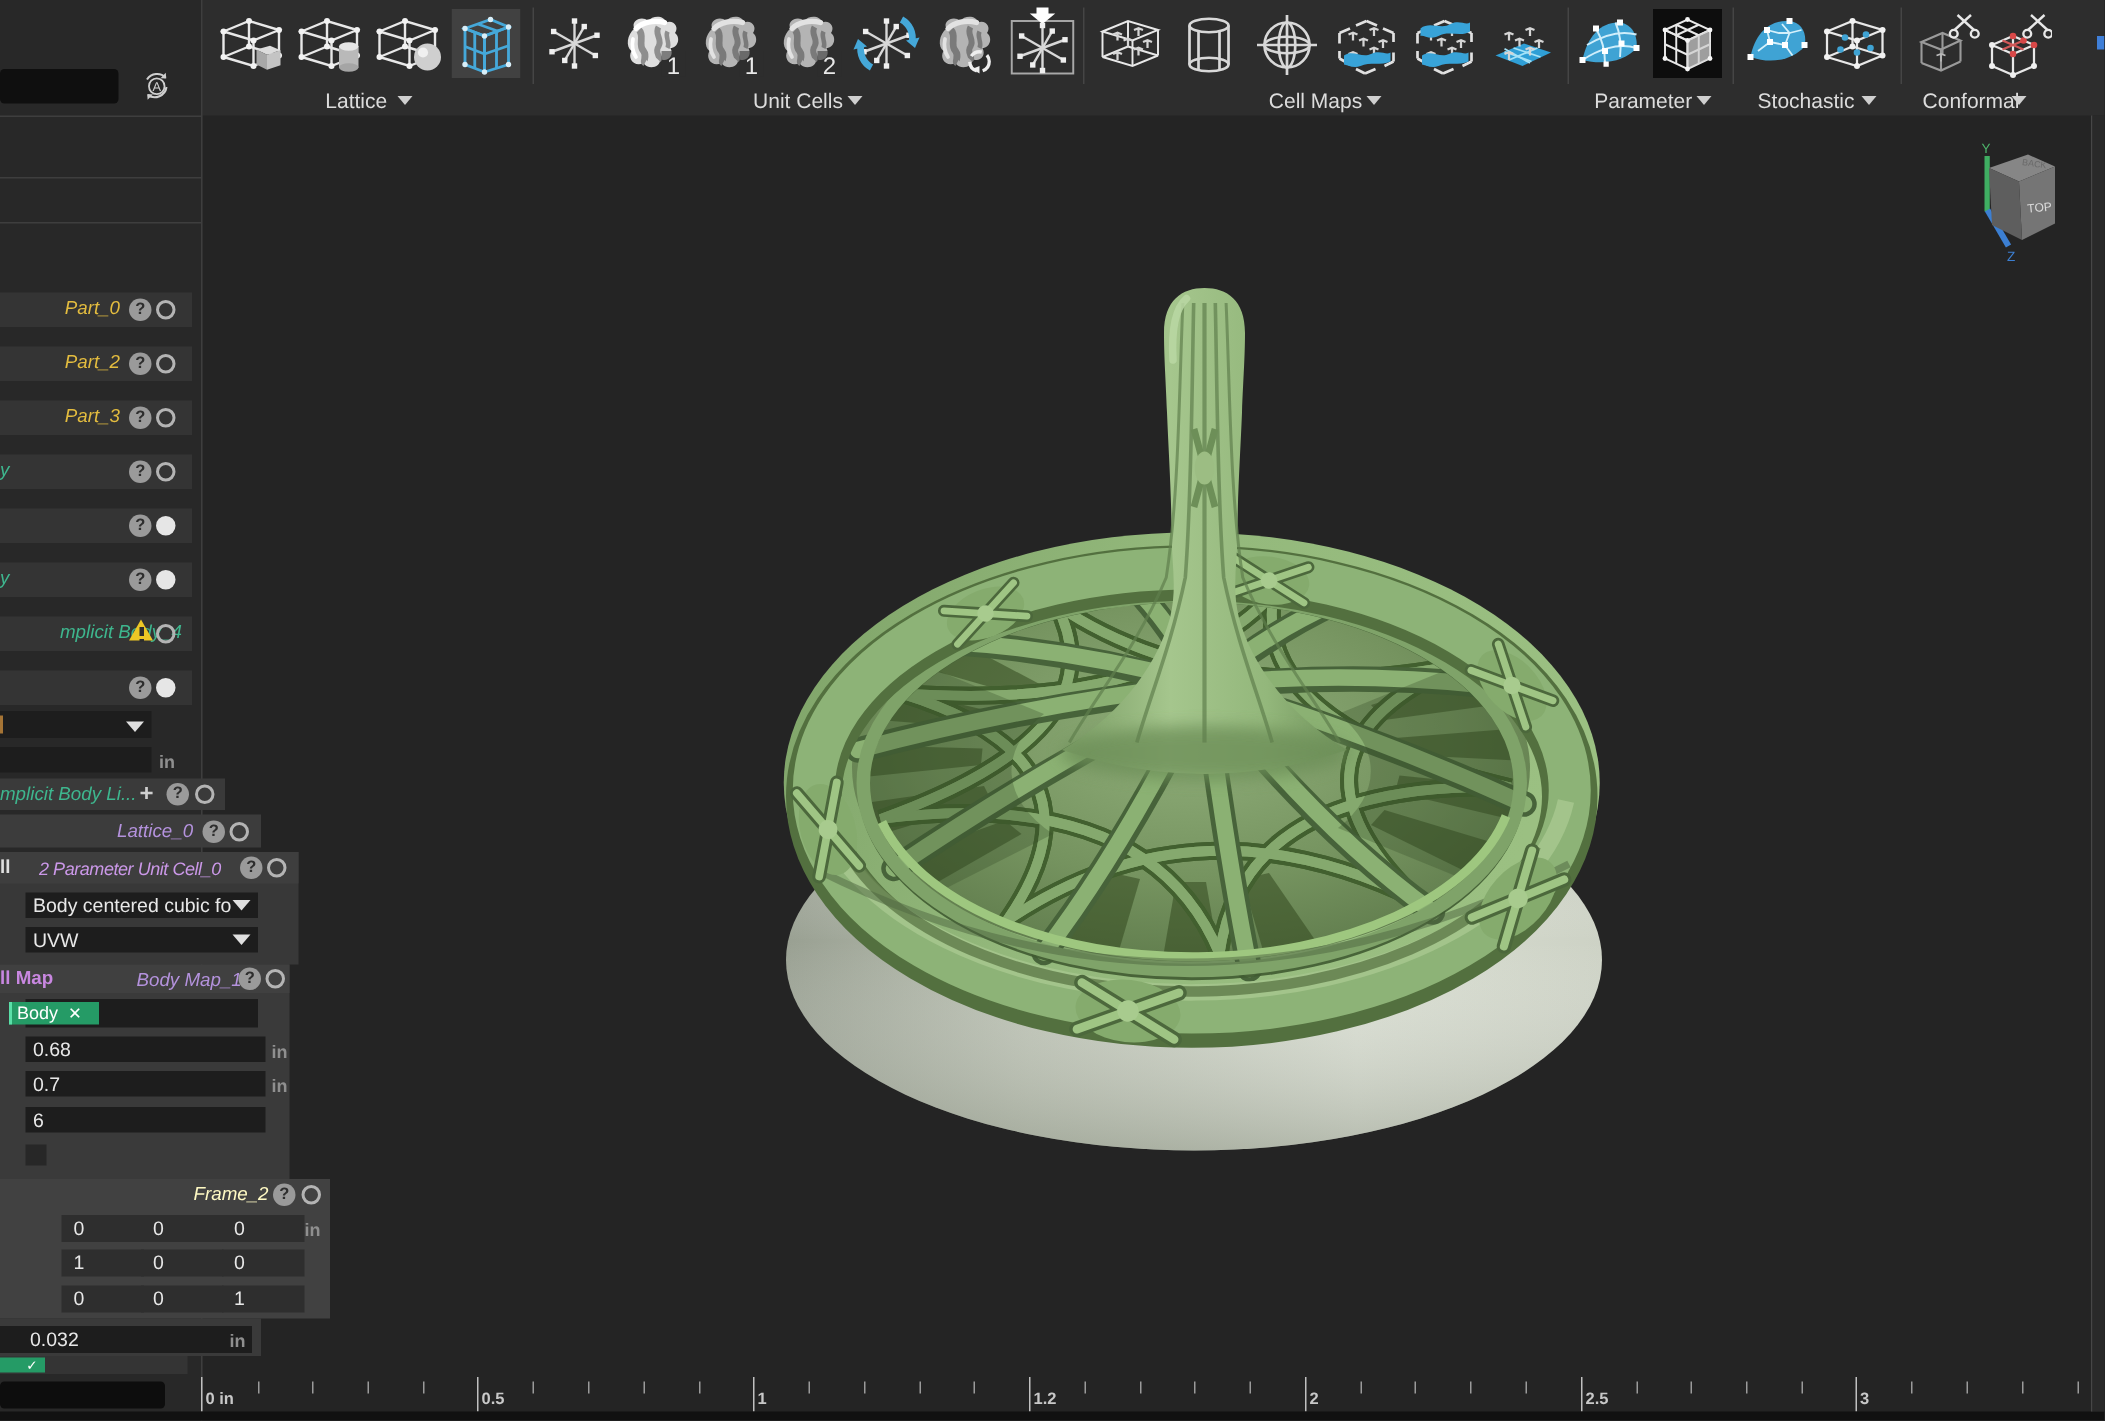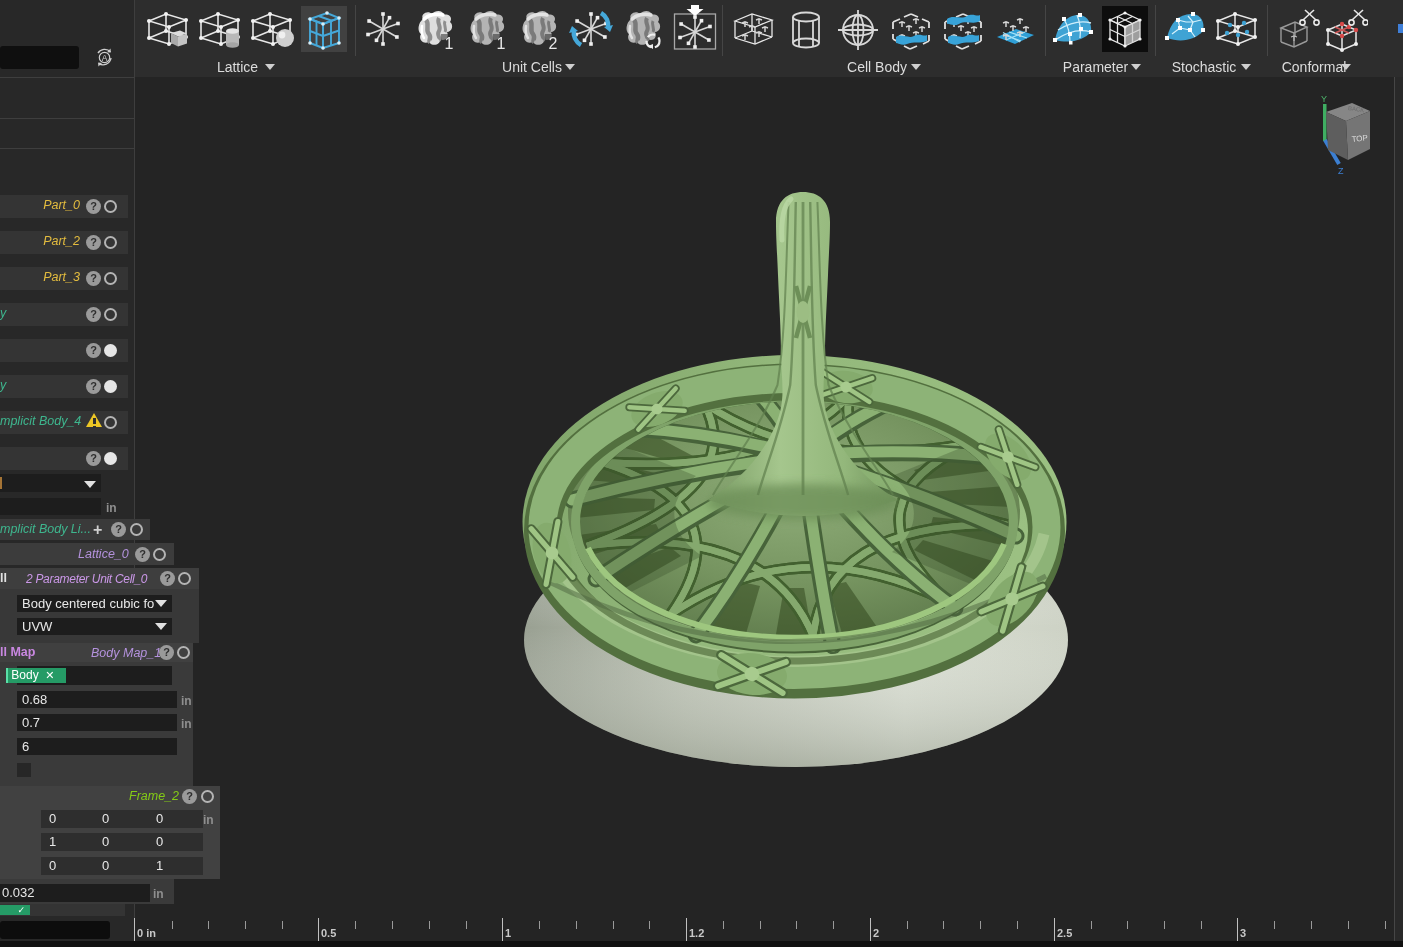--- a/index.html
+++ b/index.html
@@ -22,21 +22,21 @@
   .ital{font-style:italic;font-size:12.5px;}
 </style>
 </head>
 <body>
 
 <div class="abs" id="toolbar" style="left:134px;top:0;width:1269px;height:77px;background:#2d2d2d;"></div>
 <div class="abs tlabel" style="left:237.5px;top:59px;transform:translateX(-50%);">Lattice</div>
 <div class="abs" style="left:265px;top:64px;width:0;height:0;border-left:5.5px solid transparent;border-right:5.5px solid transparent;border-top:6.5px solid #cfcfcf;"></div>
 <div class="abs tlabel" style="left:532px;top:59px;transform:translateX(-50%);">Unit Cells</div>
 <div class="abs" style="left:565px;top:64px;width:0;height:0;border-left:5.5px solid transparent;border-right:5.5px solid transparent;border-top:6.5px solid #cfcfcf;"></div>
-<div class="abs tlabel" style="left:877px;top:59px;transform:translateX(-50%);">Cell Body</div>
+<div class="abs tlabel" style="left:877px;top:59px;transform:translateX(-50%);">Cell Maps</div>
 <div class="abs" style="left:911px;top:64px;width:0;height:0;border-left:5.5px solid transparent;border-right:5.5px solid transparent;border-top:6.5px solid #cfcfcf;"></div>
 <div class="abs tlabel" style="left:1095.5px;top:59px;transform:translateX(-50%);">Parameter</div>
 <div class="abs" style="left:1131px;top:64px;width:0;height:0;border-left:5.5px solid transparent;border-right:5.5px solid transparent;border-top:6.5px solid #cfcfcf;"></div>
 <div class="abs tlabel" style="left:1204px;top:59px;transform:translateX(-50%);">Stochastic</div>
 <div class="abs" style="left:1240.5px;top:64px;width:0;height:0;border-left:5.5px solid transparent;border-right:5.5px solid transparent;border-top:6.5px solid #cfcfcf;"></div>
 <div class="abs tlabel" style="left:1314px;top:59px;transform:translateX(-50%);">Conformal</div>
 <div class="abs" style="left:1341px;top:64px;width:0;height:0;border-left:5.5px solid transparent;border-right:5.5px solid transparent;border-top:6.5px solid #cfcfcf;"></div>
 <div class="sep" style="left:355px;"></div>
 <div class="sep" style="left:722px;"></div>
 <div class="sep" style="left:1045px;"></div>
@@ -508,21 +508,21 @@
   <div class="rowbar" style="left:0;top:339px;width:128px;"></div>
   <div class="abs qicon" style="left:86px;top:343px;">?</div>
   <div class="abs radiof" style="left:104px;top:344px;"></div>
 
   <div class="rowbar" style="left:0;top:375px;width:128px;"></div>
   <div class="abs ital" style="left:0px;top:378px;color:#3eb68e;">y</div>
   <div class="abs qicon" style="left:86px;top:379px;">?</div>
   <div class="abs radiof" style="left:104px;top:380px;"></div>
 
   <div class="rowbar" style="left:0;top:411px;width:128px;"></div>
-  <div class="abs ital" style="left:0px;top:414px;color:#3eb68e;">mplicit Body_4</div>
+  <div class="abs ital" style="left:0px;top:414px;color:#3eb68e;padding-left:40px;">mplicit Body_4</div>
   <div class="abs" style="left:86px;top:413px;width:0;height:0;border-left:8px solid transparent;border-right:8px solid transparent;border-bottom:14px solid #edc725;"></div>
   <div class="abs" style="left:92.5px;top:418px;width:3px;height:6px;background:#2e2e2e;"></div>
   <div class="abs" style="left:92.5px;top:425.5px;width:3px;height:2px;background:#2e2e2e;"></div>
   <div class="abs radio" style="left:104px;top:416px;"></div>
 
   <div class="rowbar" style="left:0;top:447px;width:128px;"></div>
   <div class="abs qicon" style="left:86px;top:451px;">?</div>
   <div class="abs radiof" style="left:104px;top:452px;"></div>
 
   <div class="abs" style="left:0;top:474px;width:101px;height:18px;background:#1d1d1d;"></div>
@@ -566,36 +566,36 @@
   <div class="abs" style="left:17px;top:666px;width:155px;height:19px;background:#1d1d1d;"></div>
   <div class="abs" style="left:6px;top:668px;width:58px;height:15px;background:#259b66;border-left:2px solid #5adfa8;color:#fff;font-size:12px;line-height:15px;">&nbsp;Body&nbsp;&nbsp;<span style="font-size:11px;">✕</span></div>
   <div class="field" style="left:17px;top:691px;width:155px;height:17px;">0.68</div>
   <div class="inlab" style="left:181px;top:694px;">in</div>
   <div class="field" style="left:17px;top:714px;width:155px;height:17px;">0.7</div>
   <div class="inlab" style="left:181px;top:717px;">in</div>
   <div class="field" style="left:17px;top:738px;width:155px;height:17px;">6</div>
   <div class="abs" style="left:17px;top:763px;width:14px;height:14px;background:#272727;"></div>
 
   <div class="abs" style="left:0;top:786px;width:220px;height:93px;background:#414141;"></div>
-  <div class="abs ital" style="left:129px;top:789px;color:#84cc16;">Frame_2</div>
+  <div class="abs ital" style="left:129px;top:789px;color:#fef9c3;">Frame_2</div>
   <div class="abs qicon" style="left:182px;top:789px;">?</div>
   <div class="abs radio" style="left:201px;top:790px;"></div>
   <div class="field" style="left:41px;top:810px;width:47px;height:18px;padding-left:8px;background:#2e2e2e;">0</div>
   <div class="field" style="left:94px;top:810px;width:47px;height:18px;padding-left:8px;background:#2e2e2e;">0</div>
   <div class="field" style="left:148px;top:810px;width:47px;height:18px;padding-left:8px;background:#2e2e2e;">0</div>
   <div class="inlab" style="left:203px;top:813px;">in</div>
   <div class="field" style="left:41px;top:833px;width:47px;height:18px;padding-left:8px;background:#2e2e2e;">1</div>
   <div class="field" style="left:94px;top:833px;width:47px;height:18px;padding-left:8px;background:#2e2e2e;">0</div>
   <div class="field" style="left:148px;top:833px;width:47px;height:18px;padding-left:8px;background:#2e2e2e;">0</div>
   <div class="field" style="left:41px;top:857px;width:47px;height:18px;padding-left:8px;background:#2e2e2e;">0</div>
   <div class="field" style="left:94px;top:857px;width:47px;height:18px;padding-left:8px;background:#2e2e2e;">0</div>
   <div class="field" style="left:148px;top:857px;width:47px;height:18px;padding-left:8px;background:#2e2e2e;">1</div>
 
   <div class="abs" style="left:0;top:879px;width:174px;height:25px;background:#3a3a3a;"></div>
-  <div class="field" style="left:0;top:884px;width:148px;height:18px;padding-left:2px;">0.032</div>
+  <div class="field" style="left:0;top:884px;width:148px;height:18px;padding-left:20px;">0.032</div>
   <div class="inlab" style="left:153px;top:887px;">in</div>
 
   <div class="abs" style="left:0;top:904px;width:125px;height:12px;background:#343434;"></div>
   <div class="abs" style="left:0;top:905px;width:30px;height:10px;background:#259b66;color:#fff;font-size:9px;text-align:right;line-height:10px;">✓&nbsp;&nbsp;</div>
 
   <div class="abs" style="left:0;top:921px;width:110px;height:18px;background:#0d0d0d;border-radius:3px;"></div>
 </div>
 
 <div id="ruler">
   <div class="abs" style="left:171.5px;top:921px;width:1px;height:8px;background:#9a9a9a;"></div>

